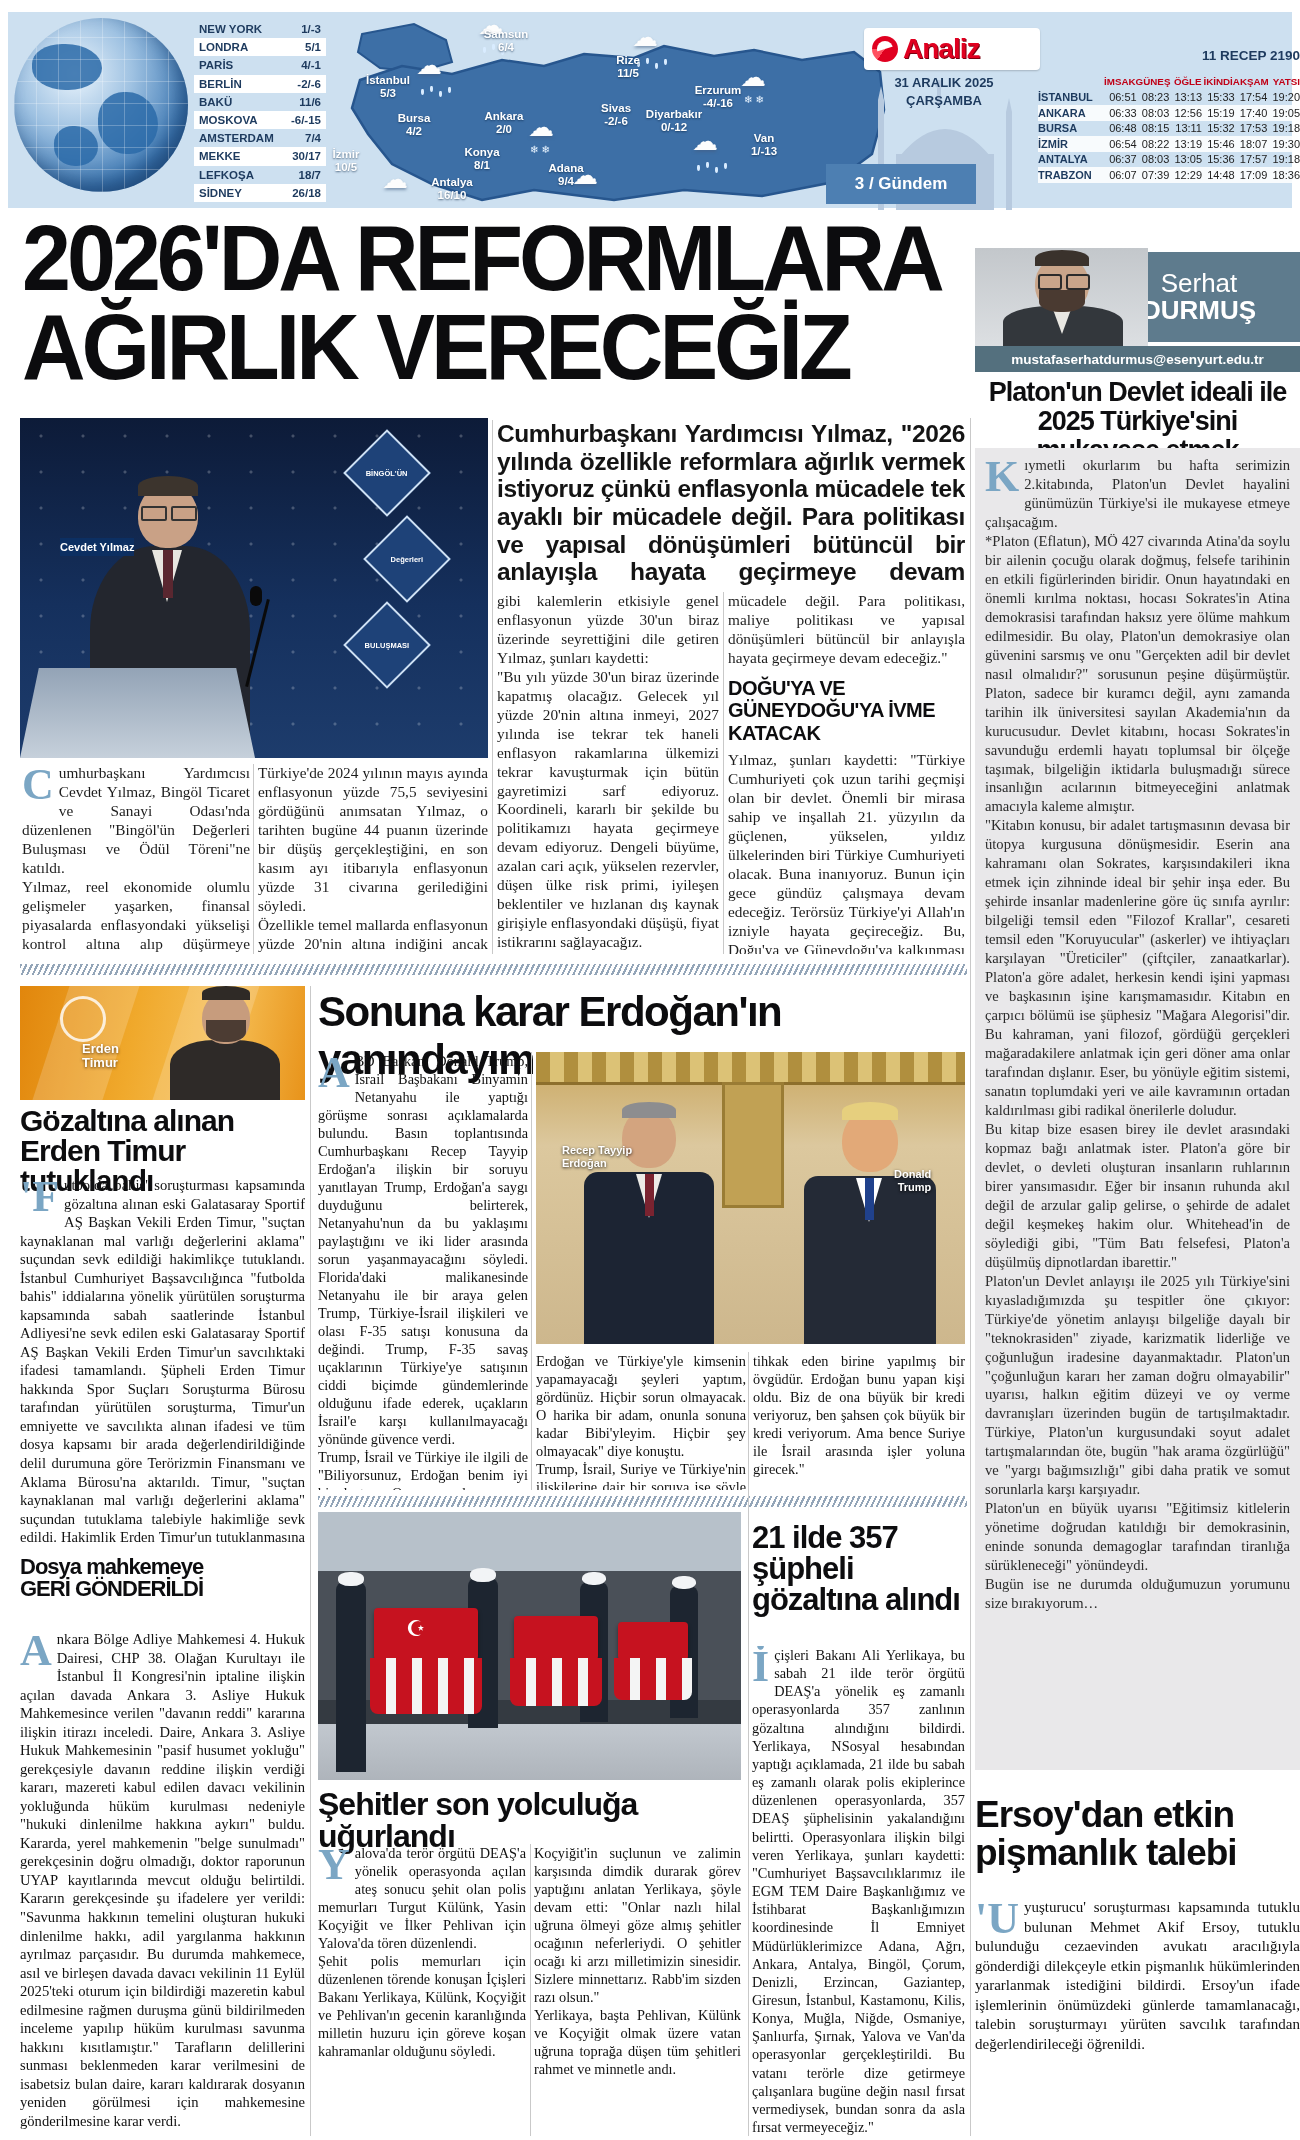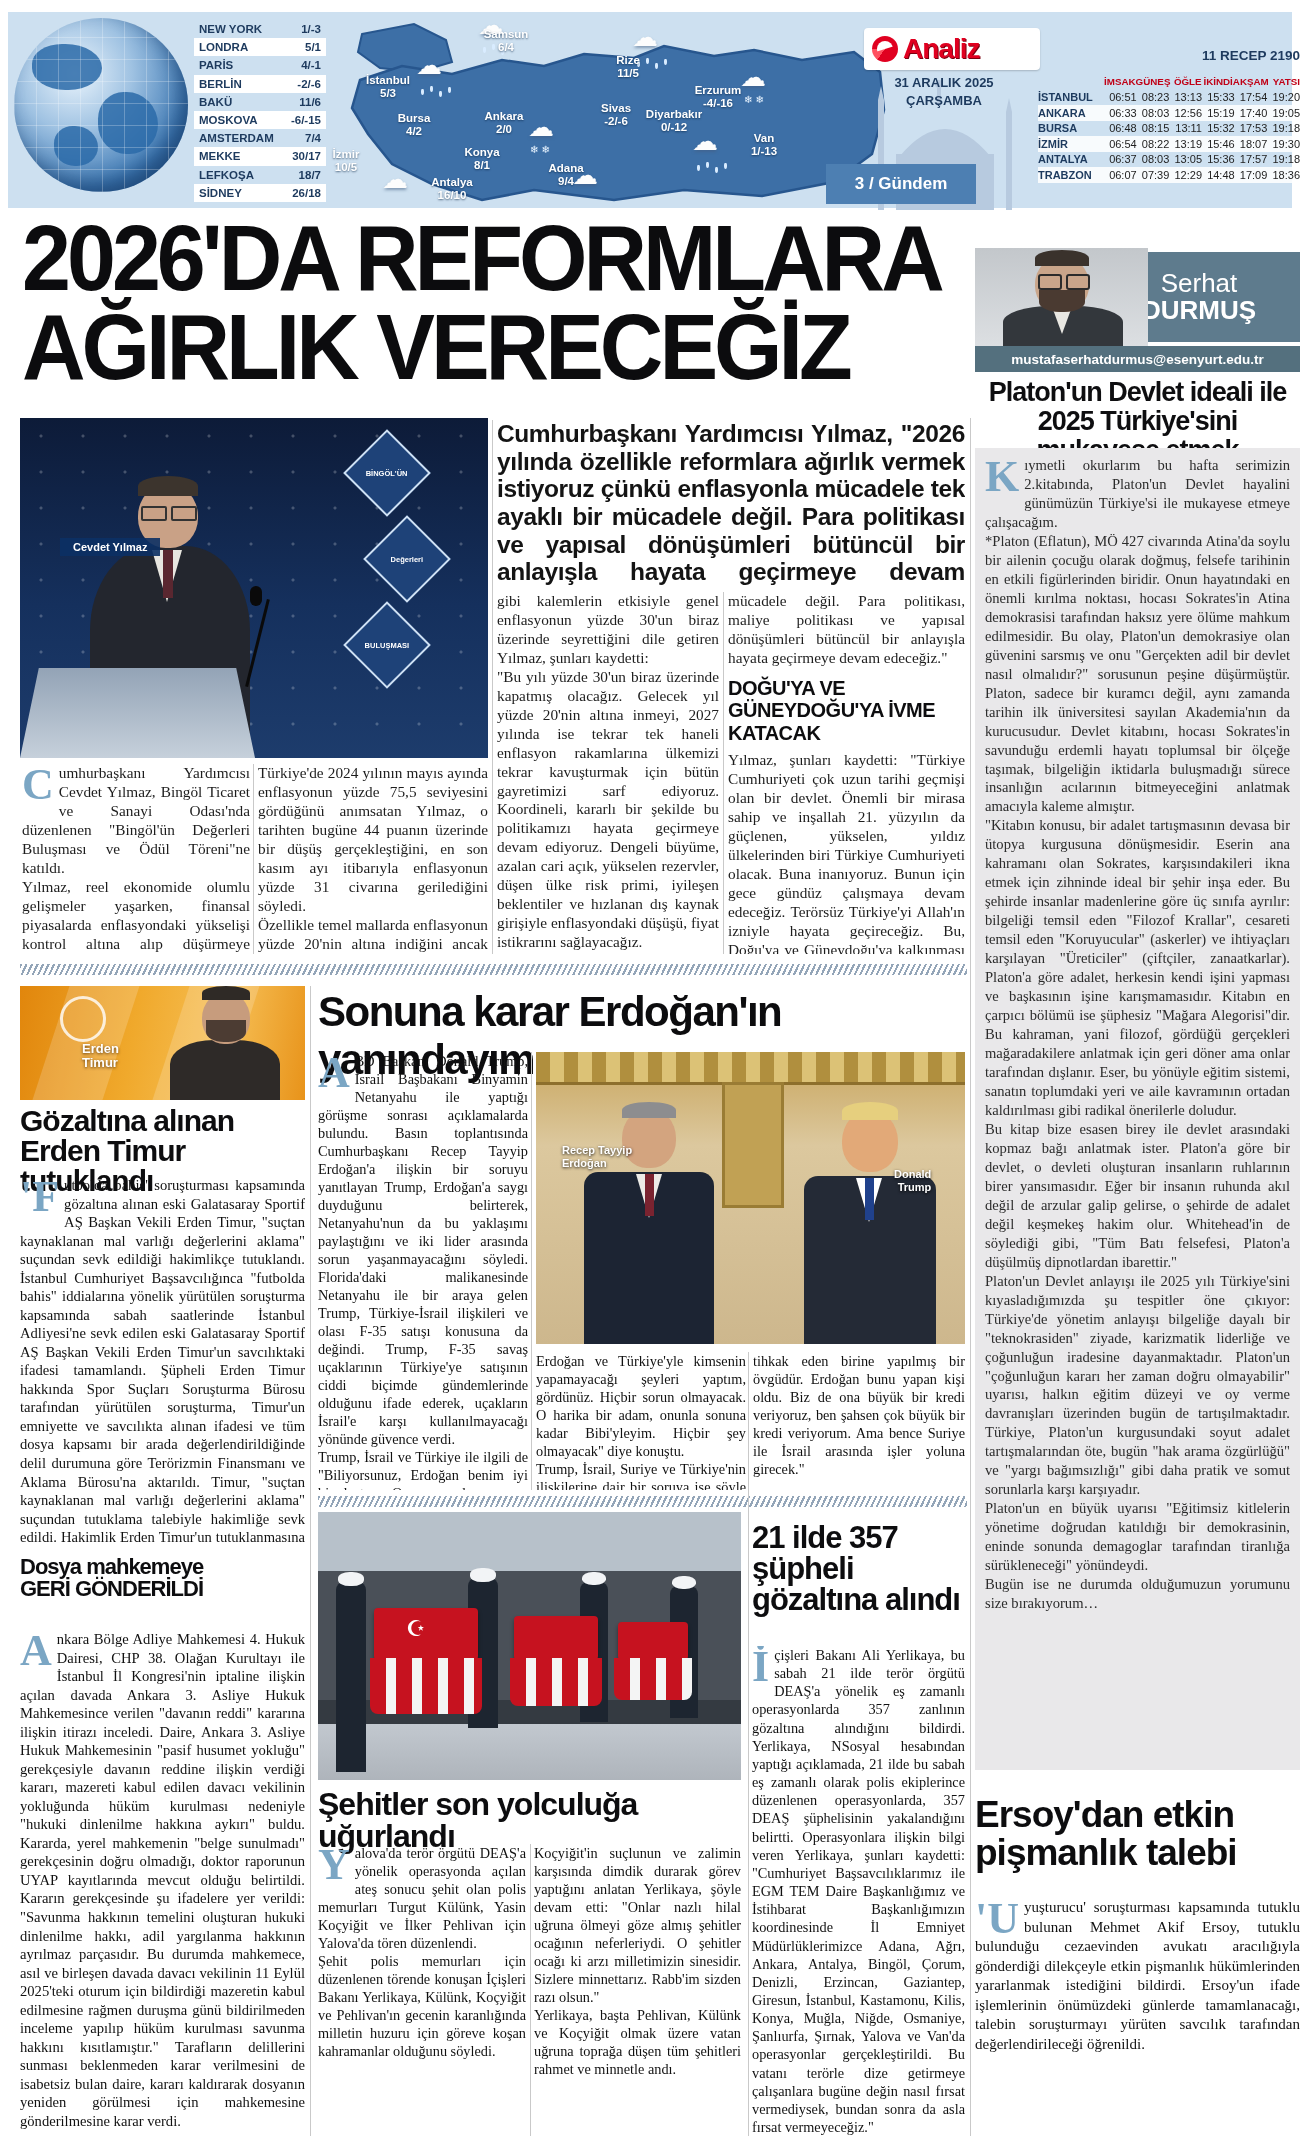--- a/index.html
+++ b/index.html
@@ -82,21 +82,21 @@
   
   #main-photo{left:20px;top:418px;width:468px;height:340px;
       background:linear-gradient(180deg,#0d1b38,#15305d 55%,#1d3c6c);}
   #main-photo .bokeh{position:absolute;inset:0;
       background-image:radial-gradient(circle,rgba(255,255,255,.45) 1px,transparent 2px);
       background-size:42px 36px;opacity:.5;}
   .diamond{position:absolute;width:58px;height:58px;background:#1e4278;border:2px solid #cfe1f4;
       transform:rotate(45deg);display:flex;align-items:center;justify-content:center;}
   .diamond span{transform:rotate(-45deg);color:#fff;font-size:7.5px;font-weight:700;text-align:center;}
   #nametag{left:60px;top:538px;background:rgba(12,48,100,.9);color:#fff;font-size:11px;font-weight:700;
-      padding:3px 13px;z-index:3;}
+      padding:3px 0;z-index:3;}
   #podium{left:20px;top:668px;width:235px;height:90px;background:linear-gradient(180deg,#93a3b6,#c6d0db);
       clip-path:polygon(8% 0,92% 0,100% 100%,0 100%);}
   #lead{left:497px;top:420px;width:468px;height:168px;font-size:24.5px;font-weight:700;
         line-height:1.13;color:#141414;letter-spacing:-.4px;}
   .bodycol{font-size:15.3px;line-height:1.24;color:#1d1d1d;}
   #mcol-a{left:22px;top:764px;width:228px;height:190px;}
   #mcol-b{left:258px;top:764px;width:230px;height:190px;}
   #mcol-c{left:497px;top:592px;width:222px;height:362px;}
   #mcol-d{left:728px;top:592px;width:237px;height:362px;}
   .subhead{font-size:20px;font-weight:700;line-height:1.12;margin:9px 0 7px;color:#0d0d0f;

